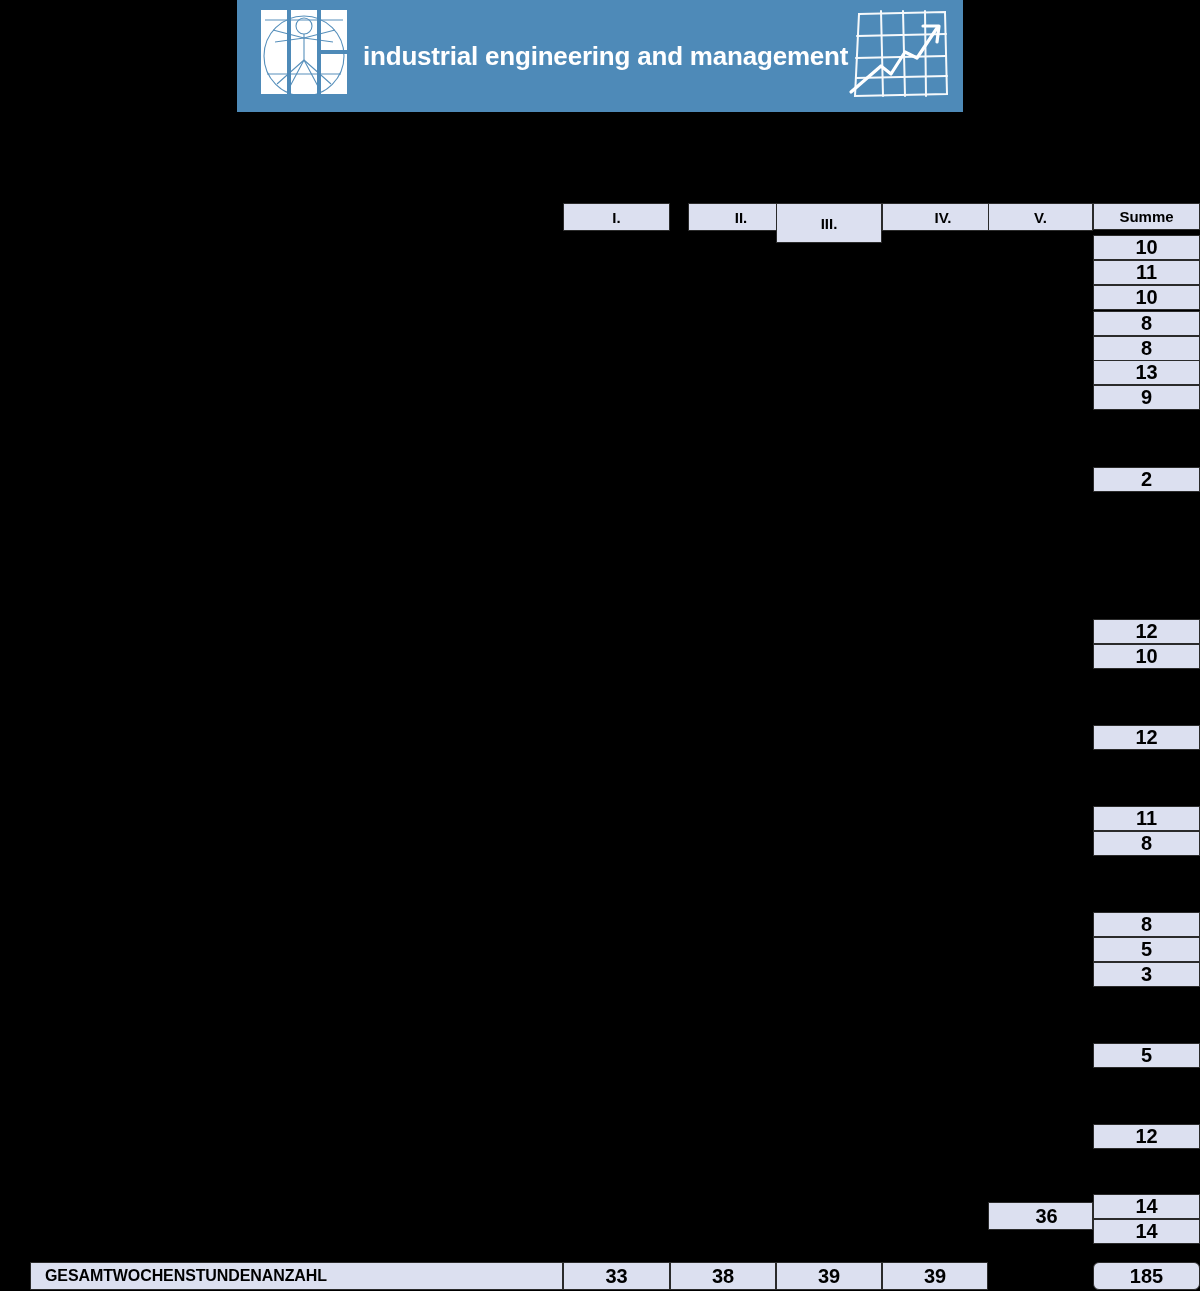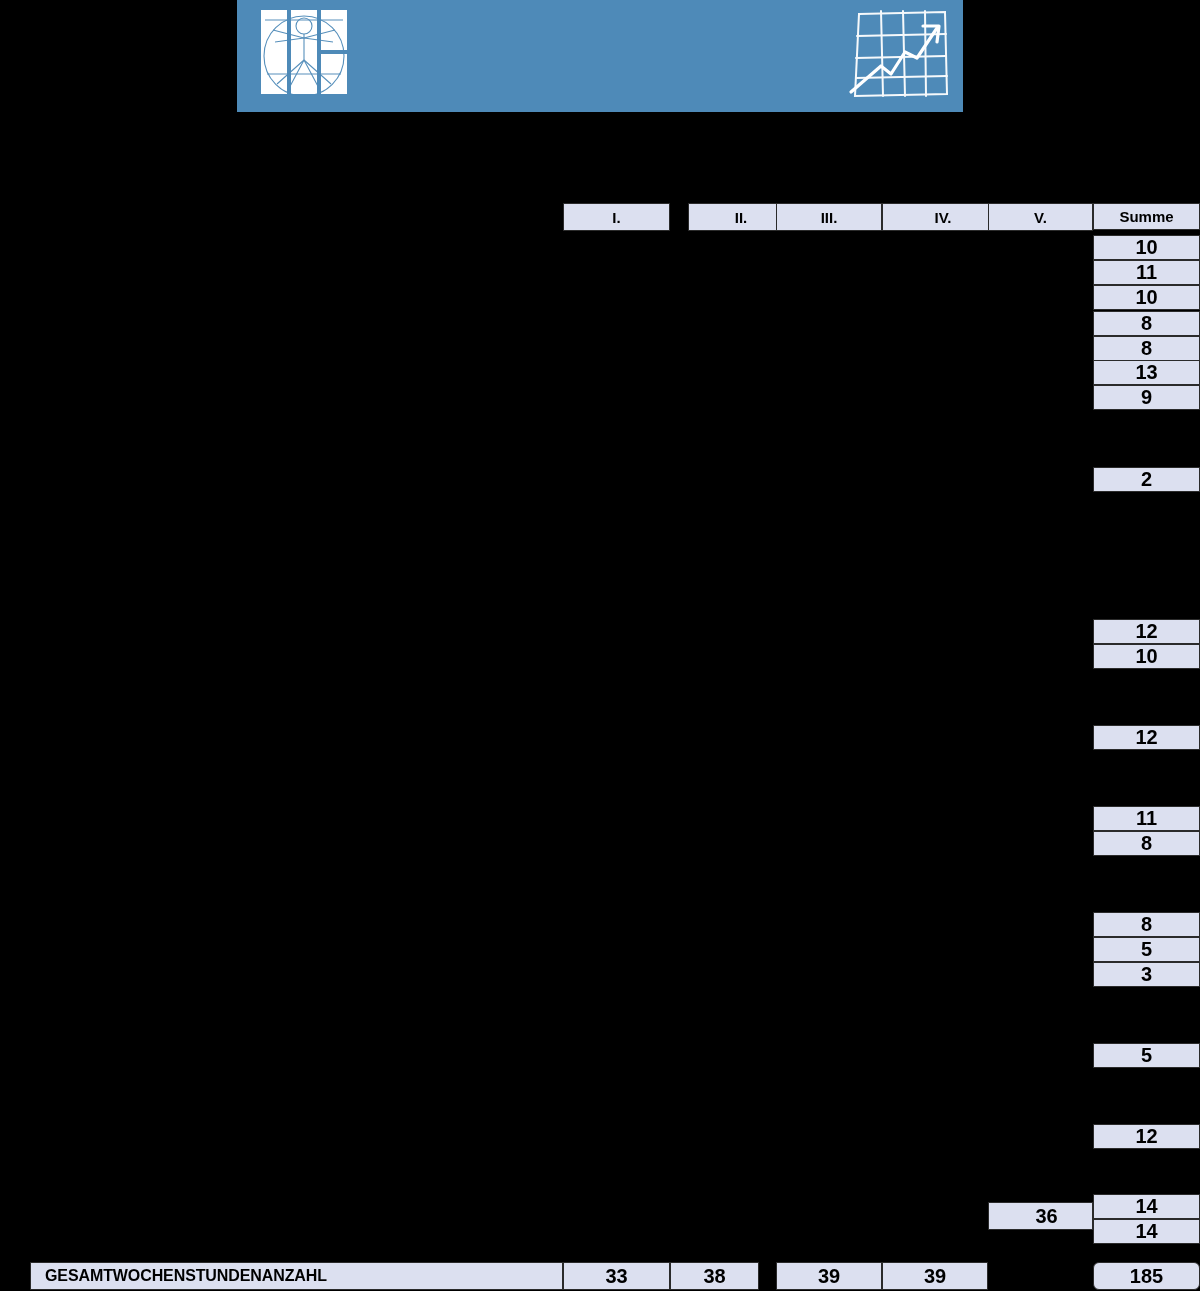--- a/index.html
+++ b/index.html
@@ -103,20 +103,21 @@
           <path d="M45 30 L16 34 M45 30 L74 34"></path>
           <path d="M45 52 L28 84 M45 52 L62 84"></path>
           <path d="M45 52 L18 76 M45 52 L72 76"></path>
           <circle cx="45" cy="48" r="40"></circle>
           <path d="M8 66 L82 66"></path>
           <path d="M6 12 L84 12"></path>
         </g>
       </svg>
     </div>
 
+    <div id="banner-title">industrial engineering and management</div>
 
     <div id="trend-mark">
       <svg viewBox="0 0 108 98" width="108" height="98" aria-hidden="true">
         <g stroke="#ffffff" stroke-width="2" fill="none" stroke-linecap="round" opacity="0.95">
           <path d="M14 8 L100 6 L102 88 L10 90 Z"></path>
           <path d="M36 5 L38 90"></path>
           <path d="M58 5 L60 90"></path>
           <path d="M80 5 L81 90"></path>
           <path d="M12 30 L101 28"></path>
           <path d="M11 52 L101 50"></path>
@@ -126,21 +127,21 @@
           <path d="M6 86 L36 60 L46 68 L60 46 L72 52 L92 22"></path>
           <path d="M78 20 L94 20 L92 36"></path>
         </g>
       </svg>
     </div>
   </div>
 
   <div id="table-layer">
       <div class="grid-cell header" style="left: 563px; top: 203px; width: 107px; height: 28px;">I.</div>
       <div class="grid-cell header" style="left: 670px; top: 203px; width: 106px; height: 28px; margin-left: 18px;">II.</div>
-      <div class="grid-cell header" style="left: 776px; top: 203px; width: 106px; height: 28px; text-align: right;">III.</div>
+      <div class="grid-cell header" style="left: 776px; top: 203px; width: 106px; height: 40px; text-align: right;">III.</div>
       <div class="grid-cell header" style="left: 882px; top: 203px; width: 122px; height: 28px;">IV.</div>
       <div class="grid-cell header" style="left: 988px; top: 203px; width: 105px; height: 28px;">V.</div>
       <div class="grid-cell header" style="left: 1093px; top: 203px; width: 107px; height: 27px;">Summe</div>
       <div class="grid-cell" style="left: 1093px; top: 235px; width: 107px; height: 25px;">10</div>
       <div class="grid-cell" style="left: 1093px; top: 260px; width: 107px; height: 25px;">11</div>
       <div class="grid-cell" style="left: 1093px; top: 285px; width: 107px; height: 25px;">10</div>
       <div class="grid-cell" style="left: 1093px; top: 311px; width: 107px; height: 25px;">8</div>
       <div class="grid-cell" style="left: 1093px; top: 336px; width: 107px; height: 25px;">8</div>
       <div class="grid-cell" style="left: 1093px; top: 360px; width: 107px; height: 25px;">13</div>
       <div class="grid-cell" style="left: 1093px; top: 385px; width: 107px; height: 25px;">9</div>
@@ -152,20 +153,20 @@
       <div class="grid-cell" style="left: 1093px; top: 831px; width: 107px; height: 25px;">8</div>
       <div class="grid-cell" style="left: 1093px; top: 912px; width: 107px; height: 25px;">8</div>
       <div class="grid-cell" style="left: 1093px; top: 937px; width: 107px; height: 25px;">5</div>
       <div class="grid-cell" style="left: 1093px; top: 962px; width: 107px; height: 25px;">3</div>
       <div class="grid-cell" style="left: 1093px; top: 1043px; width: 107px; height: 25px;">5</div>
       <div class="grid-cell" style="left: 1093px; top: 1124px; width: 107px; height: 25px;">12</div>
       <div class="grid-cell" style="left: 1093px; top: 1194px; width: 107px; height: 25px;">14</div>
       <div class="grid-cell" style="left: 1093px; top: 1219px; width: 107px; height: 25px;">14</div>
       <div class="grid-cell label" style="left: 30px; top: 1262px; width: 533px; height: 28px;">GESAMTWOCHENSTUNDENANZAHL</div>
       <div class="grid-cell" style="left: 563px; top: 1262px; width: 107px; height: 28px;">33</div>
-      <div class="grid-cell" style="left: 670px; top: 1262px; width: 89px; height: 28px;">38</div>
+      <div class="grid-cell" style="left: 670px; top: 1262px; width: 106px; height: 28px;">38</div>
       <div class="grid-cell" style="left: 776px; top: 1262px; width: 106px; height: 28px;">39</div>
       <div class="grid-cell" style="left: 882px; top: 1262px; width: 106px; height: 28px;">39</div>
       <div class="grid-cell" style="left: 988px; top: 1202px; width: 105px; height: 28px; padding-left: 12px;">36</div>
       <div class="grid-cell" style="left: 1093px; top: 1262px; width: 107px; height: 28px; border-radius: 6px;">185</div>
     </div>
 
 </div>
 
 </body></html>

